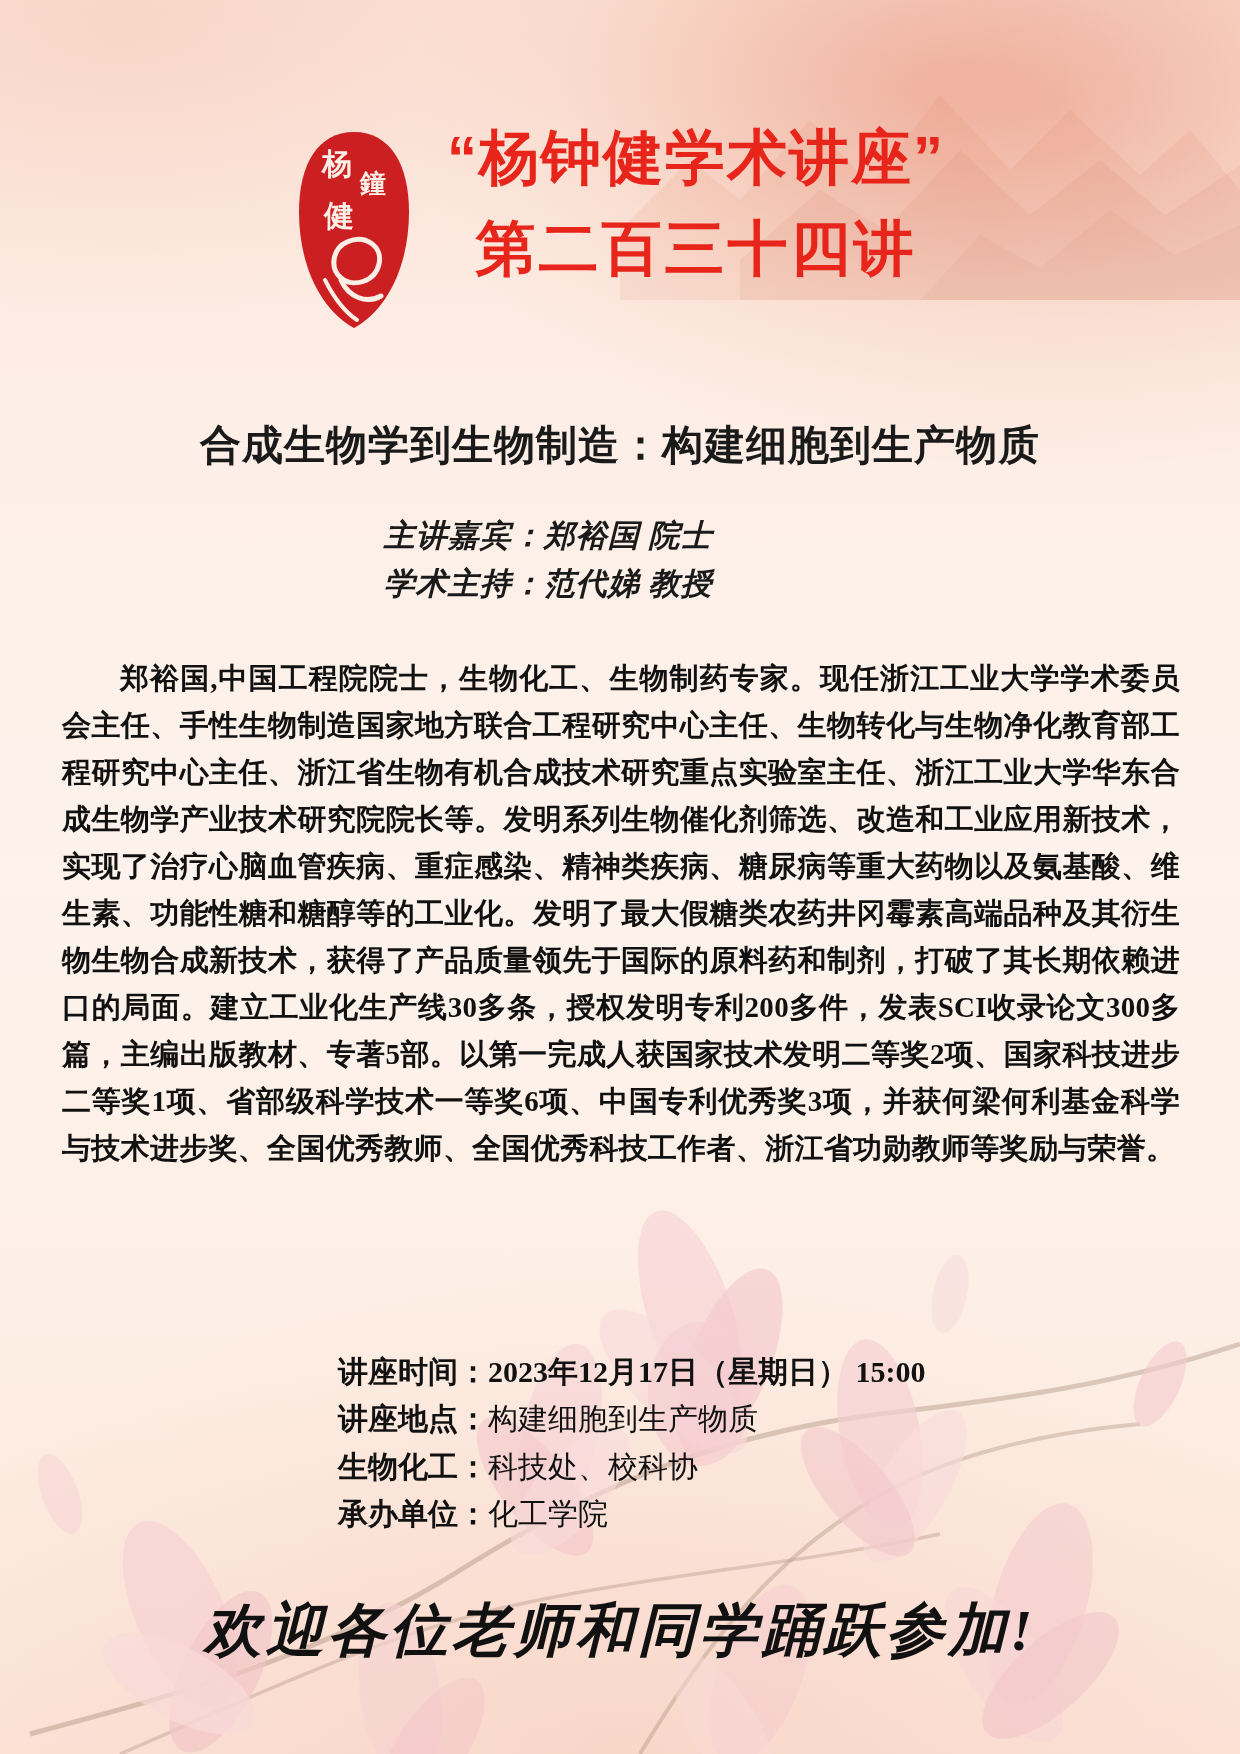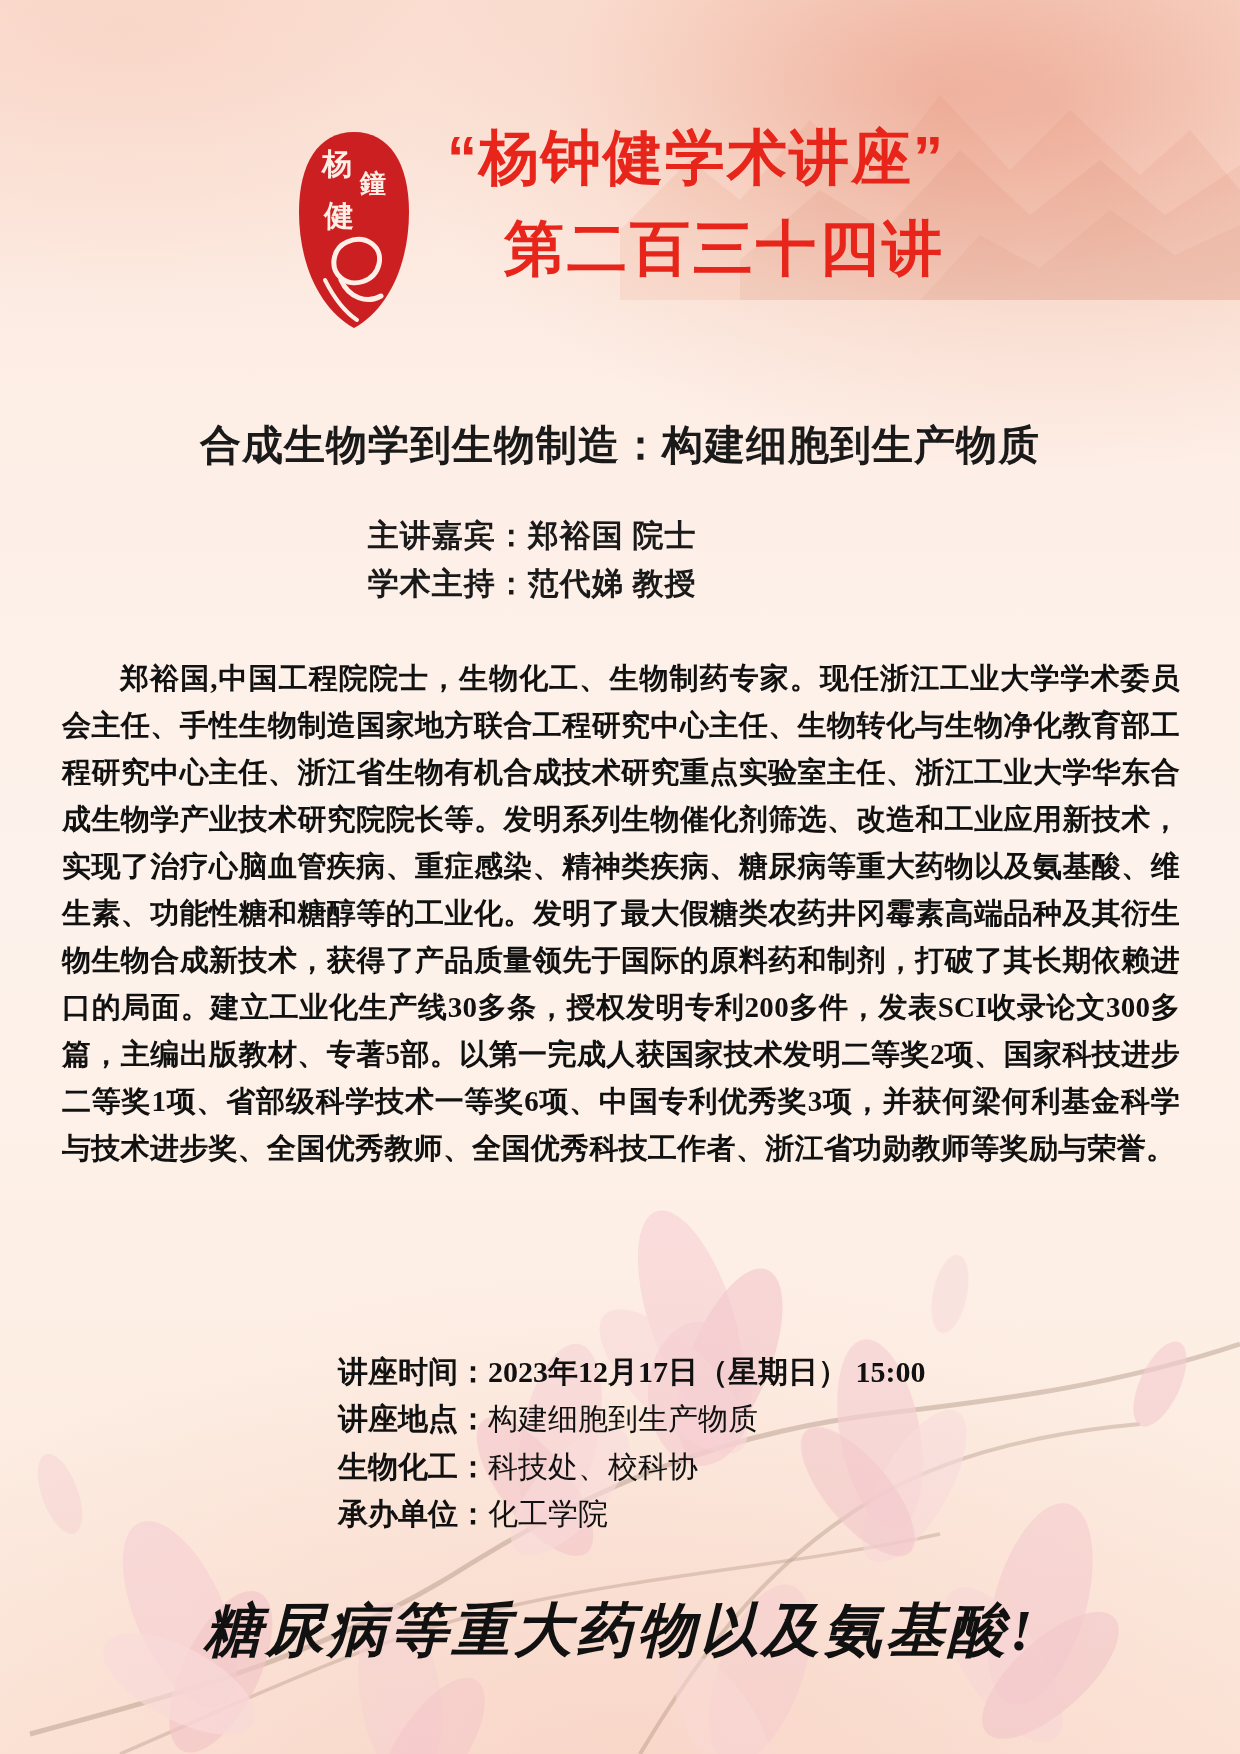--- a/index.html
+++ b/index.html
@@ -68,21 +68,21 @@
     align-items: flex-start;
   }
   .seal {
     width: 118px;
     height: 200px;
     margin-right: 34px;
     margin-top: 10px;
     flex: none;
   }
   .titles {
-    text-align: right;
+    text-align: center;
   }
   .title-main {
     color: #e8251b;
     font-weight: bold;
     font-size: 60px;
     line-height: 1.25;
     letter-spacing: 2px;
     white-space: nowrap;
     font-family: "Liberation Sans", "DejaVu Sans", sans-serif;
   }
@@ -108,24 +108,25 @@
     font-weight: bold;
     color: #1a1a1a;
     letter-spacing: 1px;
     white-space: nowrap;
   }
 
   
   .speakers {
     position: absolute;
     top: 512px;
-    left: 0;
+    left: 16px;
     width: 1064px;
     text-align: center;
     color: #1a1a1a;
+    font-style: italic;
   }
   .speaker-line {
     font-size: 31px;
     font-weight: bold;
     line-height: 1.55;
     letter-spacing: 1px;
   }
 
   
   .bio {
@@ -280,16 +281,16 @@
         <span class="label">讲座地点：</span><span class="value">构建细胞到生产物质</span>
       </div>
       <div class="info-row">
         <span class="label">生物化工：</span><span class="value">科技处、校科协</span>
       </div>
       <div class="info-row">
         <span class="label">承办单位：</span><span class="value">化工学院</span>
       </div>
     </div>
 
-    <div class="slogan">糖尿病等重大药物以及氨基酸!</div>
+    <div class="slogan">欢迎各位老师和同学踊跃参加!</div>
 
   </div>
 </div>
 
 </body></html>

